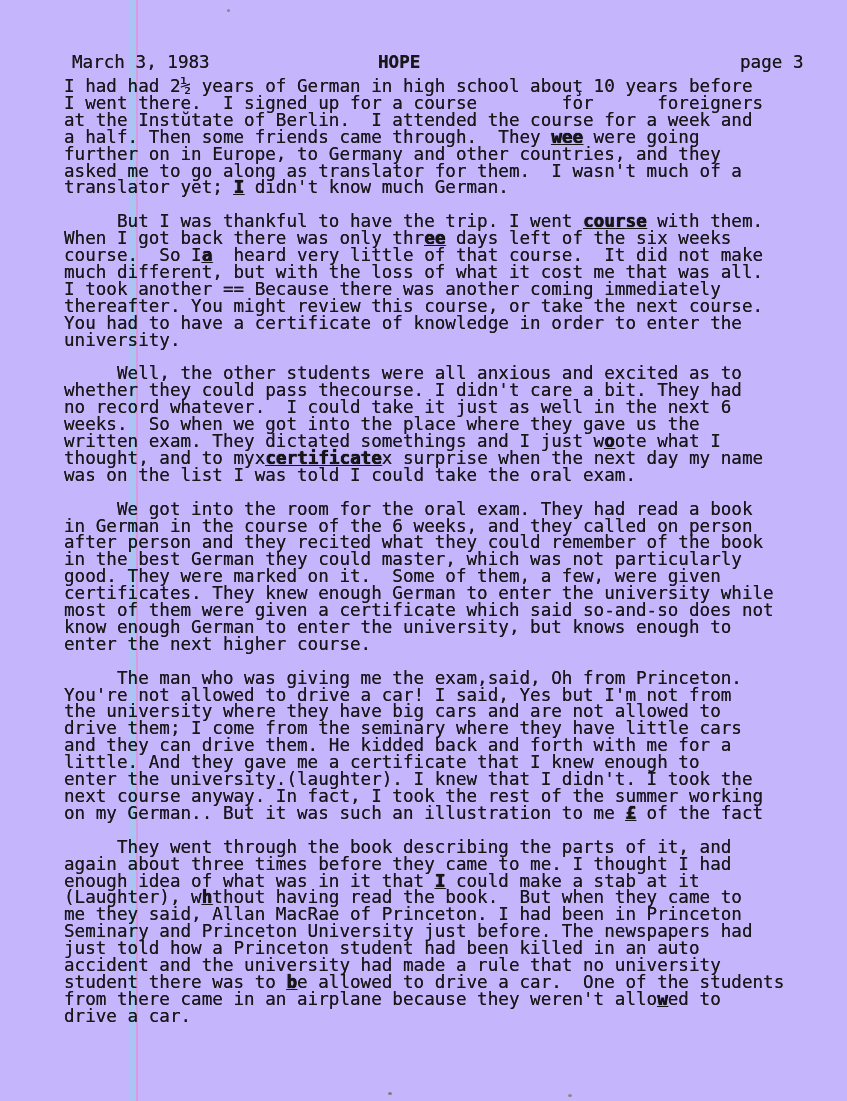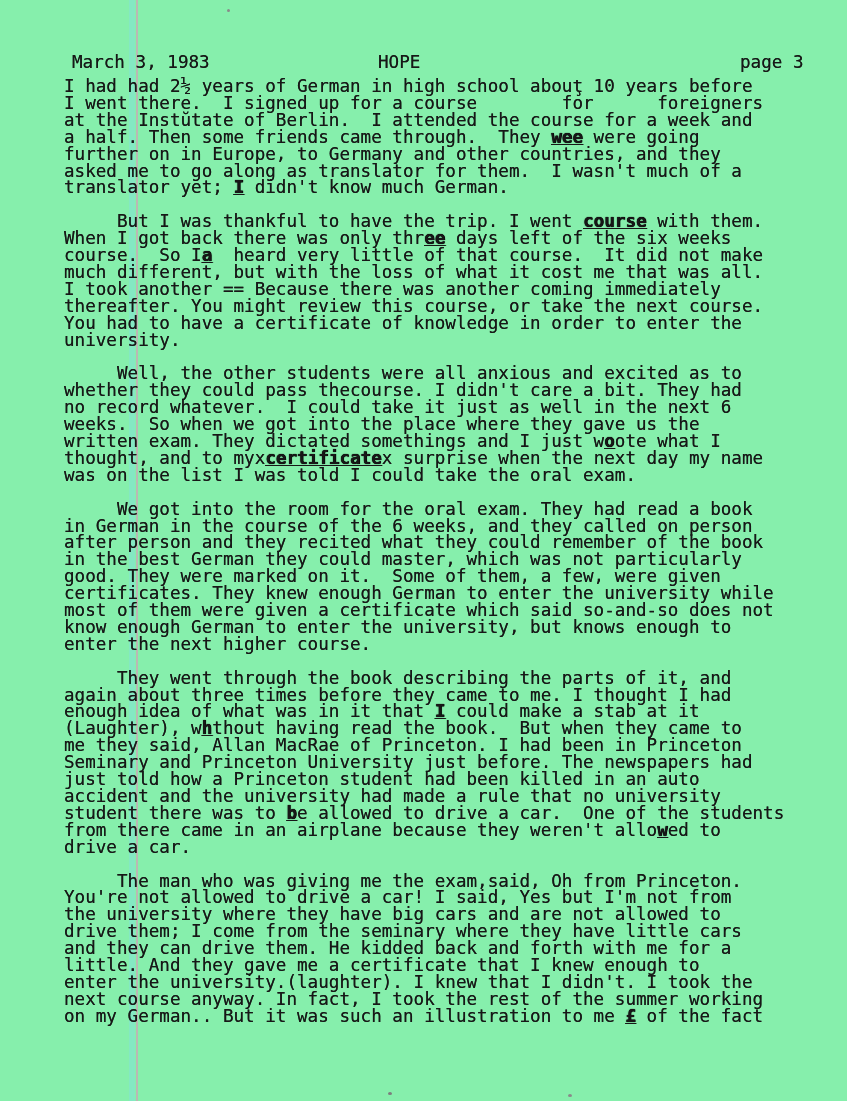--- a/index.html
+++ b/index.html
@@ -1,40 +1,40 @@
 <!DOCTYPE html>
 <html><head>
 <meta charset="utf-8">
 <style>
   html,body { margin:0; padding:0; background:#ffffff; }
   .page {
     position:relative;
     width:847px; height:1101px;
-    background:#86efac;
+    background:#c4b5fd;
     font-family:"DejaVu Sans Mono","Liberation Mono",monospace;
     color:#171717;
     overflow:hidden;
   }
   
   .fold-cyan {
     position:absolute; left:129px; top:0; width:6px; height:1101px;
     background:rgba(130,222,230,0.40);
   }
   .fold-pink {
     position:absolute; left:136px; top:0; width:2px; height:1101px;
     background:rgba(238,130,190,0.50);
   }
   .txt {
     font-size:17.6px;
     line-height:16.9px;
     text-shadow:0 0 0.5px rgba(10,10,10,0.75);
   }
   .header-row { position:absolute; top:54px; left:0; width:100%; height:18px; }
   .header-date  { position:absolute; left:72px;  top:0; white-space:pre; }
-  .header-title { position:absolute; left:378px; top:0; white-space:pre; }
+  .header-title { position:absolute; left:378px; top:0; white-space:pre;font-weight:bold; }
   .header-page  { position:absolute; left:700px; top:0; white-space:pre;margin-left:40px; }
   .body-text { position:absolute; left:64px; top:78px; width:740px; }
   .para { white-space:pre; margin:0 0 16.9px 0; }
   .para:last-child { margin-bottom:0; }
   b { font-weight:bold; text-shadow:0 0 1.1px #000, 0.4px 0 0 #000;text-decoration:underline; }
   .speck { position:absolute; border-radius:50%; }
   .speck-top    { left:227px; top:9px;    width:3px; height:3px; background:#8a8a8a; }
   .speck-bot-1  { left:388px; top:1092px; width:4px; height:3px; background:#7d7d7d; }
   .speck-bot-2  { left:568px; top:1094px; width:4px; height:3px; background:#8a8a8a; }
 </style>
@@ -81,35 +81,35 @@
 was on the list I was told I could take the oral exam.</div>
     <div class="para">     We got into the room for the oral exam. They had read a book
 in German in the course of the 6 weeks, and they called on person
 after person and they recited what they could remember of the book
 in the best German they could master, which was not particularly
 good. They were marked on it.  Some of them, a few, were given
 certificates. They knew enough German to enter the university while
 most of them were given a certificate which said so-and-so does not
 know enough German to enter the university, but knows enough to
 enter the next higher course.</div>
+    <div class="para">     The man who was giving me the exam,said, Oh from Princeton.
+You're not allowed to drive a car! I said, Yes but I'm not from
+the university where they have big cars and are not allowed to
+drive them; I come from the seminary where they have little cars
+and they can drive them. He kidded back and forth with me for a
+little. And they gave me a certificate that I knew enough to
+enter the university.(laughter). I knew that I didn't. I took the
+next course anyway. In fact, I took the rest of the summer working
+on my German.. But it was such an illustration to me <b>£</b> of the fact</div>
     <div class="para">     They went through the book describing the parts of it, and
 again about three times before they came to me. I thought I had
 enough idea of what was in it that <b>I</b> could make a stab at it
 (Laughter), w<b>h</b>thout having read the book.  But when they came to
 me they said, Allan MacRae of Princeton. I had been in Princeton
 Seminary and Princeton University just before. The newspapers had
 just told how a Princeton student had been killed in an auto
 accident and the university had made a rule that no university
 student there was to <b>b</b>e allowed to drive a car.  One of the students
 from there came in an airplane because they weren't allo<b>w</b>ed to
 drive a car.</div>
-    <div class="para">     The man who was giving me the exam,said, Oh from Princeton.
-You're not allowed to drive a car! I said, Yes but I'm not from
-the university where they have big cars and are not allowed to
-drive them; I come from the seminary where they have little cars
-and they can drive them. He kidded back and forth with me for a
-little. And they gave me a certificate that I knew enough to
-enter the university.(laughter). I knew that I didn't. I took the
-next course anyway. In fact, I took the rest of the summer working
-on my German.. But it was such an illustration to me <b>£</b> of the fact</div>
   </div>
 
 </div>
 
 </body></html>

